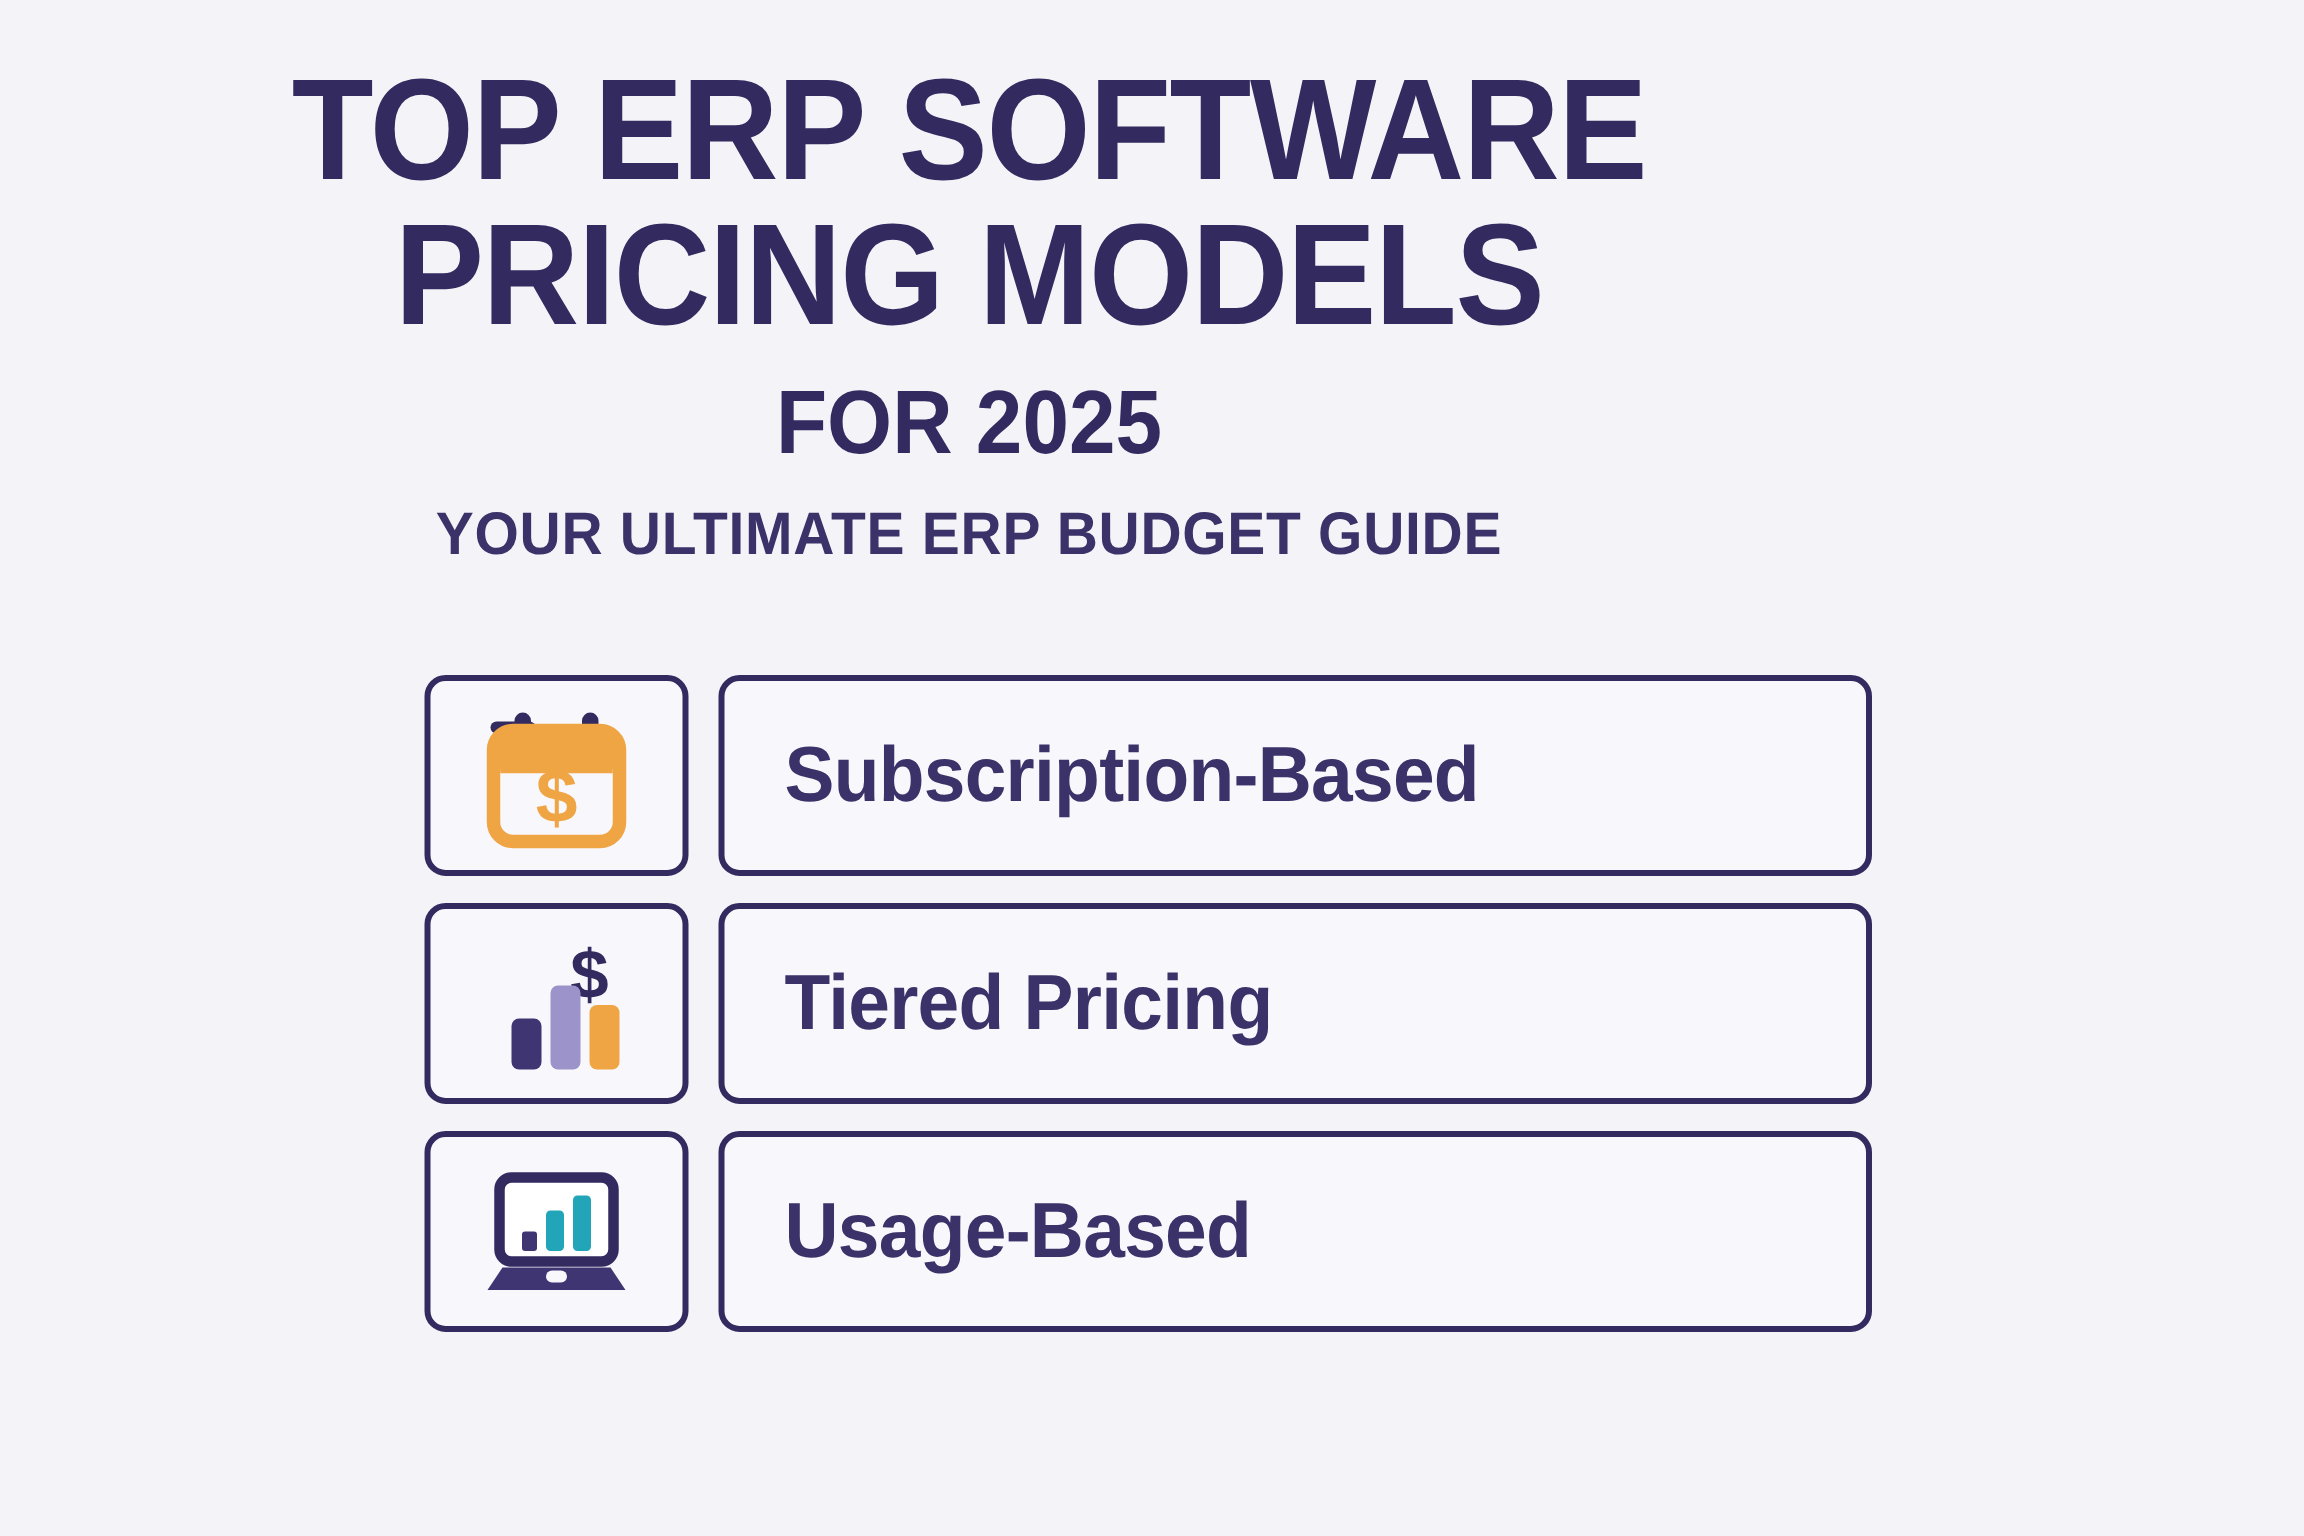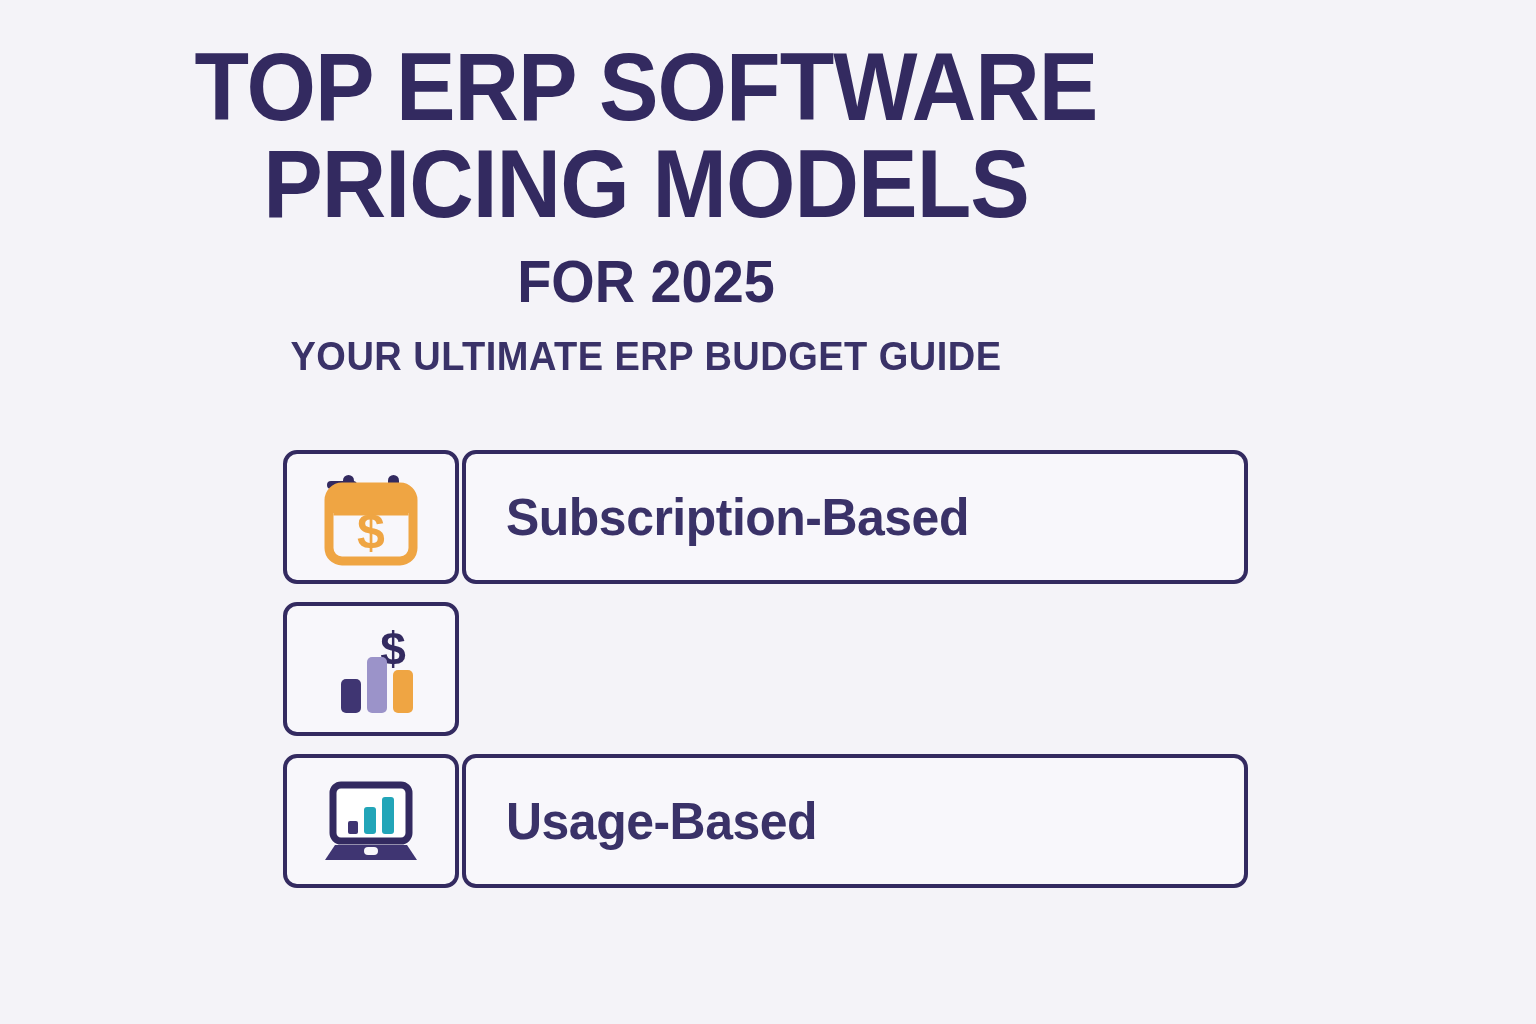--- a/index.html
+++ b/index.html
@@ -89,21 +89,21 @@
     justify-content: center;
     flex: none;
   }
   .label-box {
     flex: 1;
     height: 134px;
     box-sizing: border-box;
     border: 4px solid #332a60;
     border-radius: 14px;
     background: #f8f7fb;
-    margin-left: 3px;
+    margin-left: 20px;
     display: flex;
     align-items: center;
     padding-left: 40px;
   }
   .label-text {
     color: #3a3268;
     font-weight: 700;
     font-size: 52px;
     letter-spacing: -0.5px;
     transform: scaleX(0.96);
@@ -153,20 +153,23 @@
       <div class="icon-box">
         <span>
           <svg class="icon-svg" width="104" height="104" viewBox="0 0 104 104">
             <text x="74" y="48" text-anchor="middle" font-family="'Liberation Sans', sans-serif" font-size="46" font-weight="700" fill="#332a60">$</text>
             <rect x="22" y="62" width="20" height="34" rx="5" fill="#3f3572"></rect>
             <rect x="48" y="40" width="20" height="56" rx="5" fill="#9b93c9"></rect>
             <rect x="74" y="53" width="20" height="43" rx="5" fill="#efa543"></rect>
           </svg>
         </span>
       </div>
+      <div class="label-box">
+        <span class="label-text">Tiered Pricing</span>
+      </div>
     </div>
 
     <div class="card-row">
       <div class="icon-box">
         <span>
           <svg class="icon-svg" width="104" height="104" viewBox="0 0 104 104">
             <rect x="14" y="16" width="76" height="56" rx="8" fill="#ffffff" stroke="#332a60" stroke-width="7"></rect>
             <rect x="29" y="52" width="10" height="13" rx="2" fill="#3f3572"></rect>
             <rect x="45" y="38" width="12" height="27" rx="3" fill="#22a5b8"></rect>
             <rect x="63" y="28" width="12" height="37" rx="3" fill="#22a5b8"></rect>

